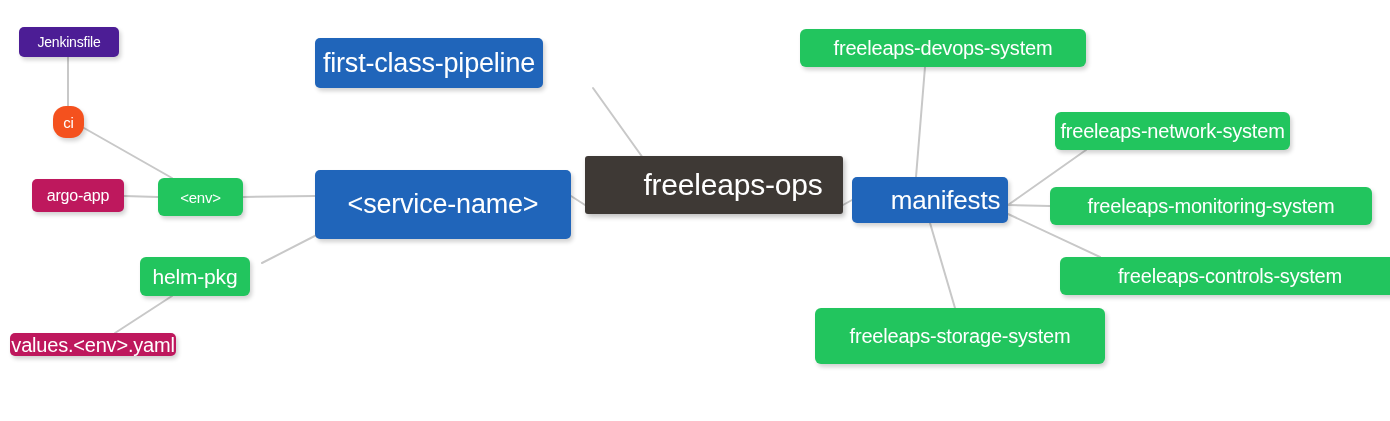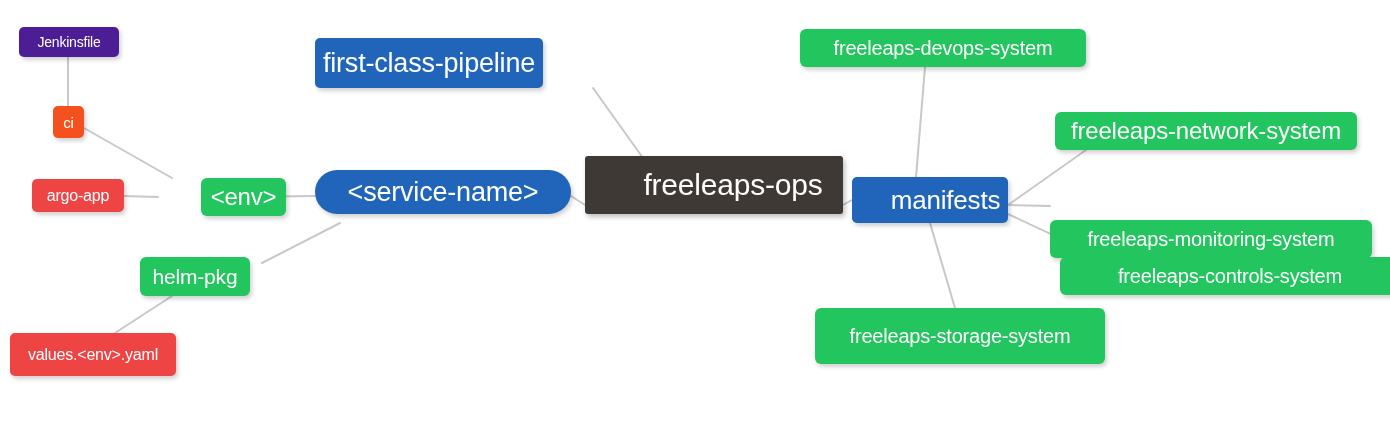--- a/index.html
+++ b/index.html
@@ -40,22 +40,22 @@
     letter-spacing: -0.2px;
     padding: 0 10px;
   }
   .node.root {
     background: #3e3935;
     border-radius: 3px;
     box-shadow: 2px 3px 5px rgba(0,0,0,0.25);
   }
   .node.blue   { background: #2065ba; }
   .node.green  { background: #22c55e; border-radius: 6px; }
-  .node.red    { background: #ef4444; }
-  .node.redsoft{ background: #f4511e; }
+  .node.red    { background: #be185d; }
+  .node.redsoft{ background: #f4511e; border-radius: 13px; }
   .node.orange { background: #4c1d95; }
 </style>
 </head>
 <body>
 
 <div id="canvas">
   <svg id="edge-layer" viewBox="0 0 1390 421" width="1390" height="421">
       <line x1="585" y1="205" x2="571" y2="196" stroke="#c8c8c8" stroke-width="2" stroke-linecap="round"></line>
       <line x1="593" y1="88" x2="653" y2="172" stroke="#c8c8c8" stroke-width="2" stroke-linecap="round"></line>
       <line x1="843" y1="205" x2="852" y2="200" stroke="#c8c8c8" stroke-width="2" stroke-linecap="round"></line>
@@ -66,28 +66,28 @@
       <line x1="68" y1="106" x2="68" y2="57" stroke="#c8c8c8" stroke-width="2" stroke-linecap="round"></line>
       <line x1="172" y1="296" x2="115" y2="333" stroke="#c8c8c8" stroke-width="2" stroke-linecap="round"></line>
       <line x1="916" y1="177" x2="925" y2="67" stroke="#c8c8c8" stroke-width="2" stroke-linecap="round"></line>
       <line x1="1008" y1="205" x2="1086" y2="150" stroke="#c8c8c8" stroke-width="2" stroke-linecap="round"></line>
       <line x1="1008" y1="205" x2="1050" y2="206" stroke="#c8c8c8" stroke-width="2" stroke-linecap="round"></line>
       <line x1="1008" y1="214" x2="1100" y2="257" stroke="#c8c8c8" stroke-width="2" stroke-linecap="round"></line>
       <line x1="930" y1="223" x2="955" y2="308" stroke="#c8c8c8" stroke-width="2" stroke-linecap="round"></line>
     </svg>
   <div id="node-layer">
       <div class="node root" style="left: 585px; top: 156px; width: 258px; height: 58px; font-size: 30px; padding-left: 48px;">freeleaps-ops</div>
-      <div class="node blue" style="left: 315px; top: 170px; width: 256px; height: 44px; font-size: 27px; border-radius: 24px;">&lt;service-name&gt;</div>
+      <div class="node blue" style="left: 315px; top: 170px; width: 256px; height: 69px; font-size: 27px;">&lt;service-name&gt;</div>
       <div class="node blue" style="left: 315px; top: 38px; width: 228px; height: 50px; font-size: 27px;">first-class-pipeline</div>
       <div class="node blue" style="left: 852px; top: 177px; width: 156px; height: 46px; font-size: 26px; padding-left: 41px;">manifests</div>
-      <div class="node green" style="left: 158px; top: 178px; width: 85px; height: 38px; font-size: 24px; margin-left: 43px;">&lt;env&gt;</div>
+      <div class="node green" style="left: 158px; top: 178px; width: 85px; height: 38px; font-size: 15px;">&lt;env&gt;</div>
       <div class="node green" style="left: 140px; top: 257px; width: 110px; height: 39px; font-size: 21px;">helm-pkg</div>
-      <div class="node red" style="left: 10px; top: 333px; width: 166px; height: 43px; font-size: 16px;">values.&lt;env&gt;.yaml</div>
+      <div class="node red" style="left: 10px; top: 333px; width: 166px; height: 23px; font-size: 20px;">values.&lt;env&gt;.yaml</div>
       <div class="node red" style="left: 32px; top: 179px; width: 92px; height: 33px; font-size: 16px;">argo-app</div>
       <div class="node redsoft" style="left: 53px; top: 106px; width: 31px; height: 32px; font-size: 15px;">ci</div>
       <div class="node orange" style="left: 19px; top: 27px; width: 100px; height: 30px; font-size: 14px;">Jenkinsfile</div>
       <div class="node green" style="left: 800px; top: 29px; width: 286px; height: 38px; font-size: 20px;">freeleaps-devops-system</div>
-      <div class="node green" style="left: 1055px; top: 112px; width: 302px; height: 38px; font-size: 24px;">freeleaps-network-system</div>
-      <div class="node green" style="left: 1050px; top: 187px; width: 322px; height: 38px; font-size: 20px; margin-top: 33px;">freeleaps-monitoring-system</div>
+      <div class="node green" style="left: 1055px; top: 112px; width: 235px; height: 38px; font-size: 20px;">freeleaps-network-system</div>
+      <div class="node green" style="left: 1050px; top: 187px; width: 322px; height: 38px; font-size: 20px;">freeleaps-monitoring-system</div>
       <div class="node green" style="left: 1060px; top: 257px; width: 340px; height: 38px; font-size: 20px;">freeleaps-controls-system</div>
       <div class="node green" style="left: 815px; top: 308px; width: 290px; height: 56px; font-size: 20px;">freeleaps-storage-system</div>
     </div>
 </div>
 
 </body></html>

